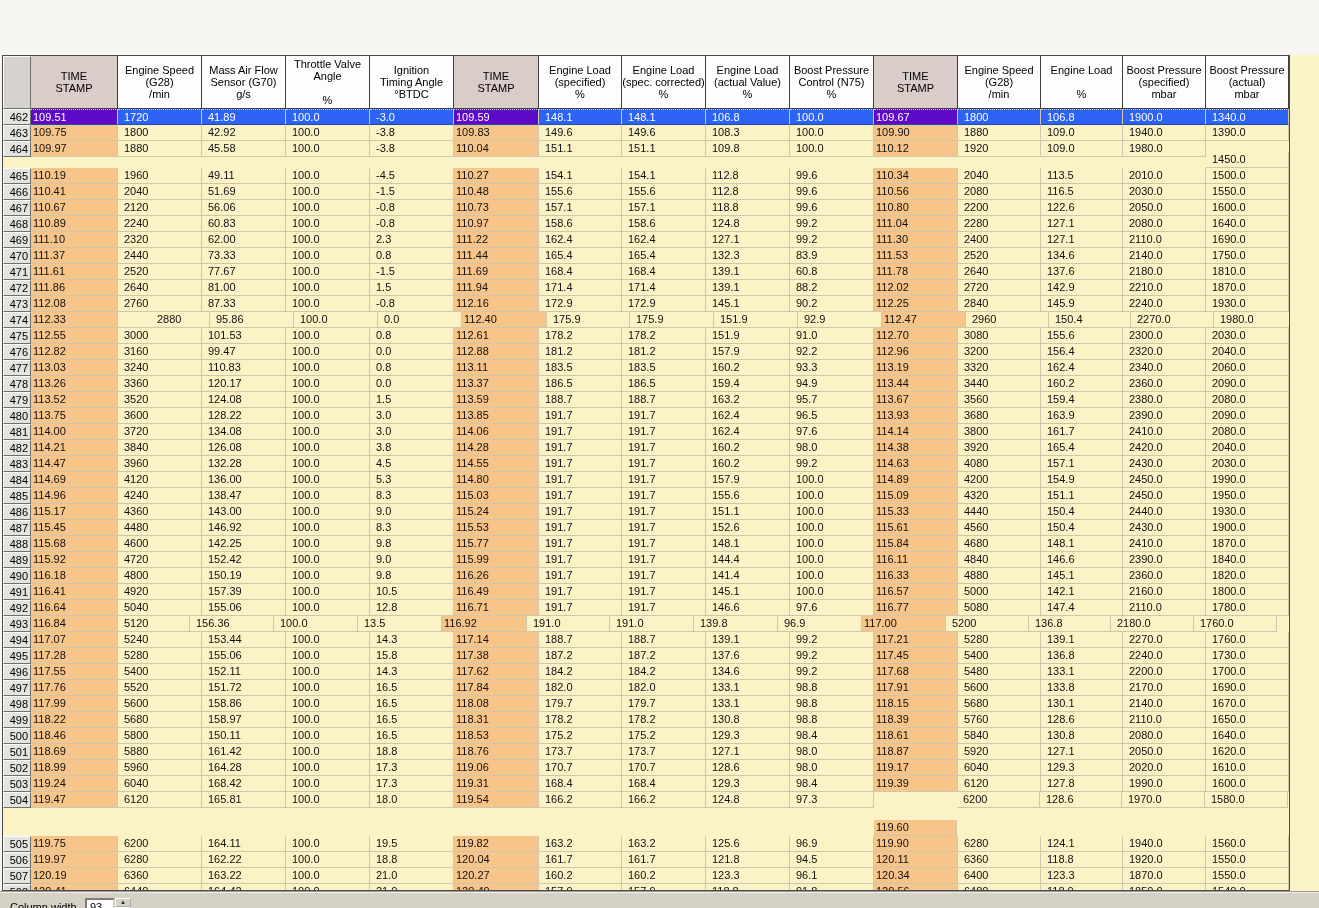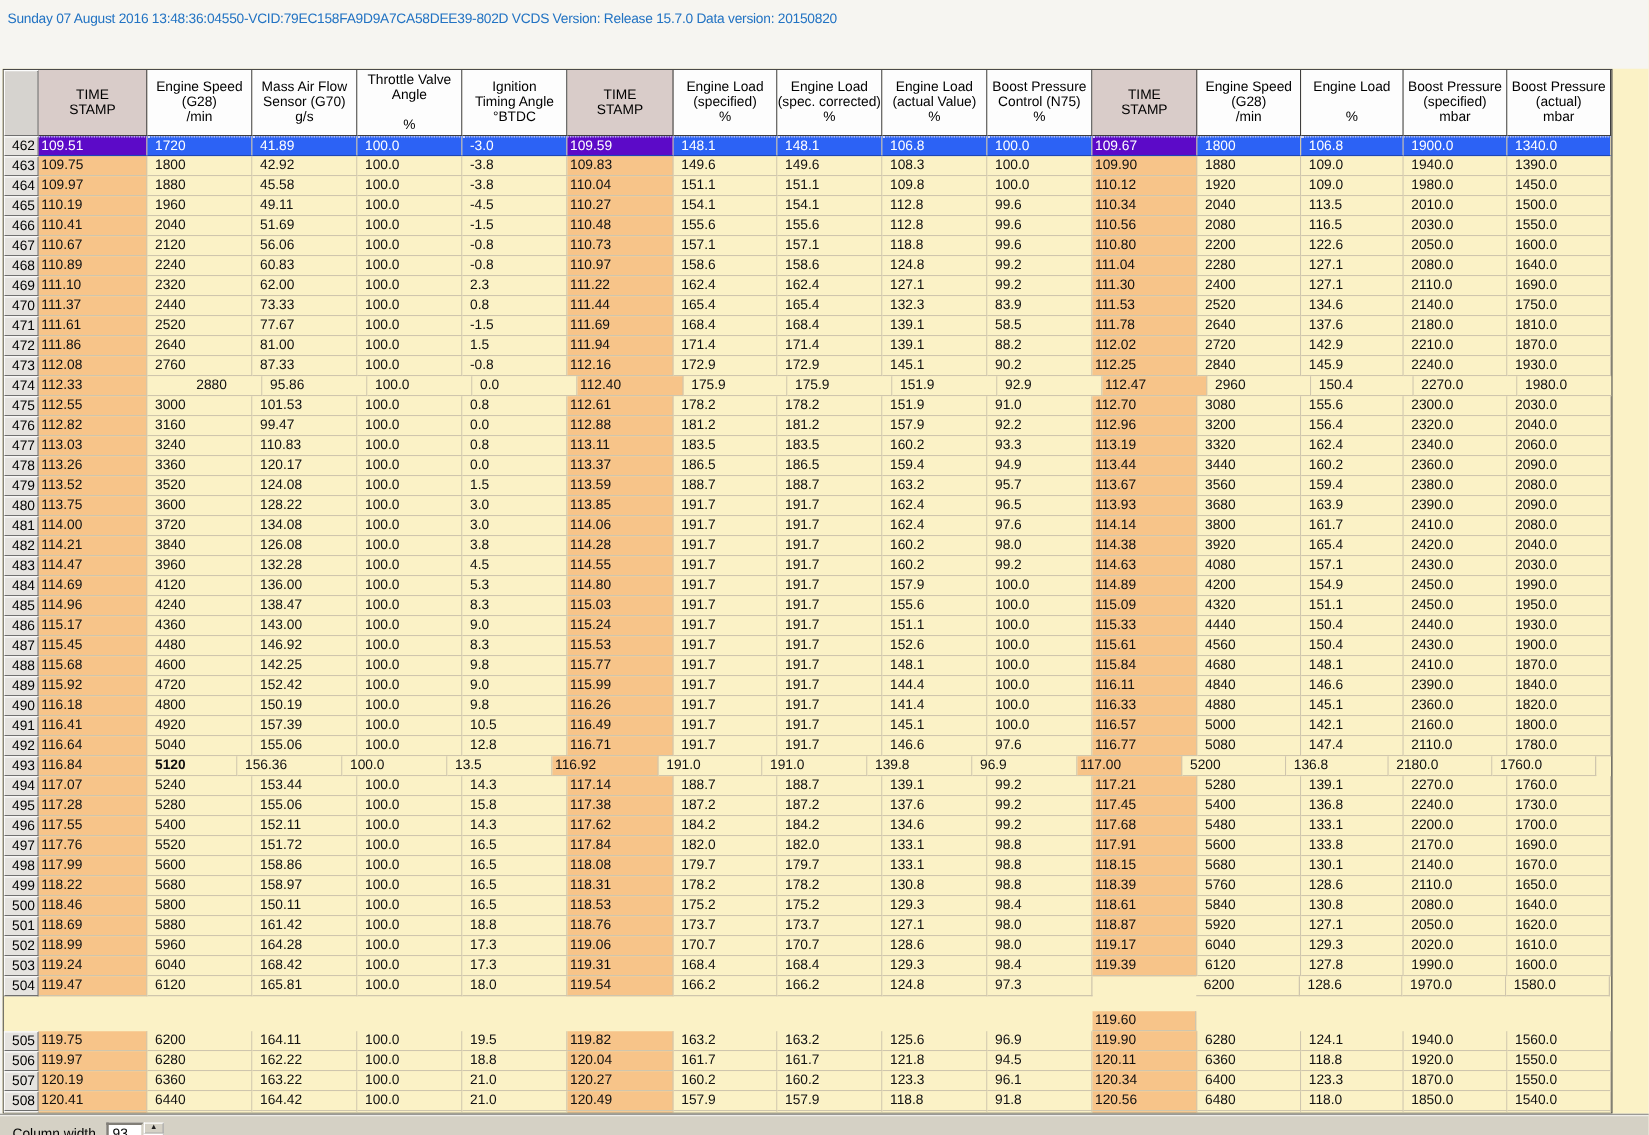--- a/index.html
+++ b/index.html
@@ -75,21 +75,20 @@
   }
   #cw-spin .sb{
     flex:1 1 50%;background:#d5d1c5;border:1px outset #fff;
     font-size:6px;line-height:7px;text-align:center;color:#222;padding:0;
   }
 </style>
 </head>
 <body>
 
 <div id="meta">
-  <div class="mline">Sunday 07 August 2016 13:48:36:04550-VCID:79EC158FA9D9A7CA58DEE39-802D VCDS Version: Release 15.7.0 Data version: 20150820</div>
 </div>
 
 <div id="table-area">
   <div id="grid">
       <div class="row mainrow">
         <div class="g hdr" style="width: 28px; height: 53px;"></div>
         <div class="hc tsh" style="width: 87px;">TIME
 STAMP</div>
         <div class="hc" style="width: 84px;">Engine Speed
 (G28)
@@ -178,21 +177,21 @@
         <div class="dc" style="width: 84px;">-3.8</div>
         <div class="dc ts" style="width: 85px;">110.04</div>
         <div class="dc" style="width: 83px;">151.1</div>
         <div class="dc" style="width: 84px;">151.1</div>
         <div class="dc" style="width: 84px;">109.8</div>
         <div class="dc" style="width: 84px;">100.0</div>
         <div class="dc ts" style="width: 84px;">110.12</div>
         <div class="dc" style="width: 83px;">1920</div>
         <div class="dc" style="width: 82px;">109.0</div>
         <div class="dc" style="width: 83px;">1980.0</div>
-        <div class="dc" style="width: 83px;">1450.0</div>
+        <div class="dc" style="width: 83px; margin-top: 11px;">1450.0</div>
       </div>
       <div class="row">
         <div class="g" style="width: 28px; height: 16px;">465</div>
         <div class="dc ts" style="width: 87px;">110.19</div>
         <div class="dc" style="width: 84px;">1960</div>
         <div class="dc" style="width: 84px;">49.11</div>
         <div class="dc" style="width: 84px;">100.0</div>
         <div class="dc" style="width: 84px;">-4.5</div>
         <div class="dc ts" style="width: 85px;">110.27</div>
         <div class="dc" style="width: 83px;">154.1</div>
@@ -299,21 +298,21 @@
         <div class="g" style="width: 28px; height: 16px;">471</div>
         <div class="dc ts" style="width: 87px;">111.61</div>
         <div class="dc" style="width: 84px;">2520</div>
         <div class="dc" style="width: 84px;">77.67</div>
         <div class="dc" style="width: 84px;">100.0</div>
         <div class="dc" style="width: 84px;">-1.5</div>
         <div class="dc ts" style="width: 85px;">111.69</div>
         <div class="dc" style="width: 83px;">168.4</div>
         <div class="dc" style="width: 84px;">168.4</div>
         <div class="dc" style="width: 84px;">139.1</div>
-        <div class="dc" style="width: 84px;">58.5</div>
+        <div class="dc" style="width: 84px;">60.8</div>
         <div class="dc ts" style="width: 84px;">111.78</div>
         <div class="dc" style="width: 83px;">2640</div>
         <div class="dc" style="width: 82px;">137.6</div>
         <div class="dc" style="width: 83px;">2180.0</div>
         <div class="dc" style="width: 83px;">1810.0</div>
       </div>
       <div class="row">
         <div class="g" style="width: 28px; height: 16px;">472</div>
         <div class="dc ts" style="width: 87px;">111.86</div>
         <div class="dc" style="width: 84px;">2640</div>
@@ -687,21 +686,21 @@
         <div class="dc" style="width: 84px;">97.6</div>
         <div class="dc ts" style="width: 84px;">116.77</div>
         <div class="dc" style="width: 83px;">5080</div>
         <div class="dc" style="width: 82px;">147.4</div>
         <div class="dc" style="width: 83px;">2110.0</div>
         <div class="dc" style="width: 83px;">1780.0</div>
       </div>
       <div class="row">
         <div class="g" style="width: 28px; height: 16px;">493</div>
         <div class="dc ts" style="width: 87px;">116.84</div>
-        <div class="dc" style="width: 72px; font-weight: bold;">5120</div>
+        <div class="dc" style="width: 72px;">5120</div>
         <div class="dc" style="width: 84px;">156.36</div>
         <div class="dc" style="width: 84px;">100.0</div>
         <div class="dc" style="width: 84px;">13.5</div>
         <div class="dc ts" style="width: 85px;">116.92</div>
         <div class="dc" style="width: 83px;">191.0</div>
         <div class="dc" style="width: 84px;">191.0</div>
         <div class="dc" style="width: 84px;">139.8</div>
         <div class="dc" style="width: 84px;">96.9</div>
         <div class="dc ts" style="width: 84px;">117.00</div>
         <div class="dc" style="width: 83px;">5200</div>

